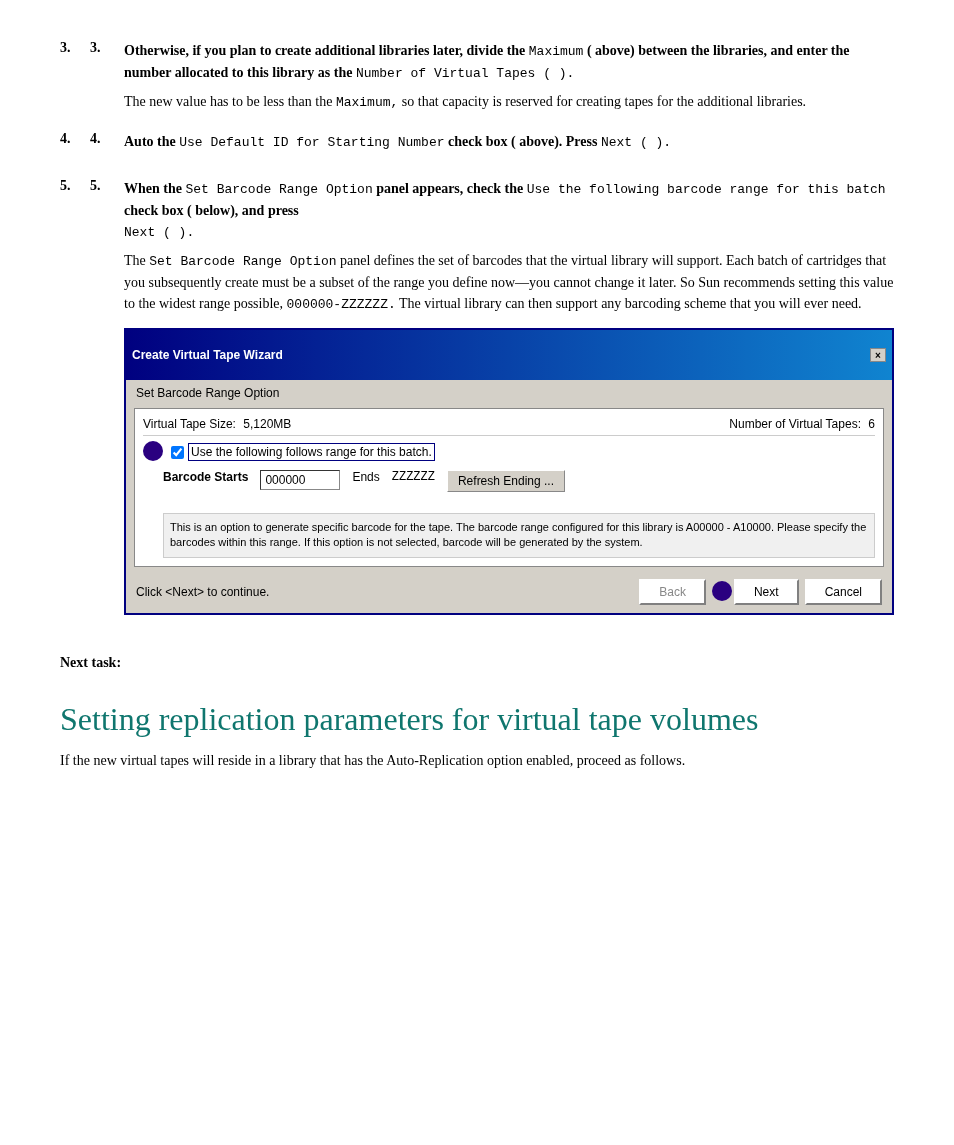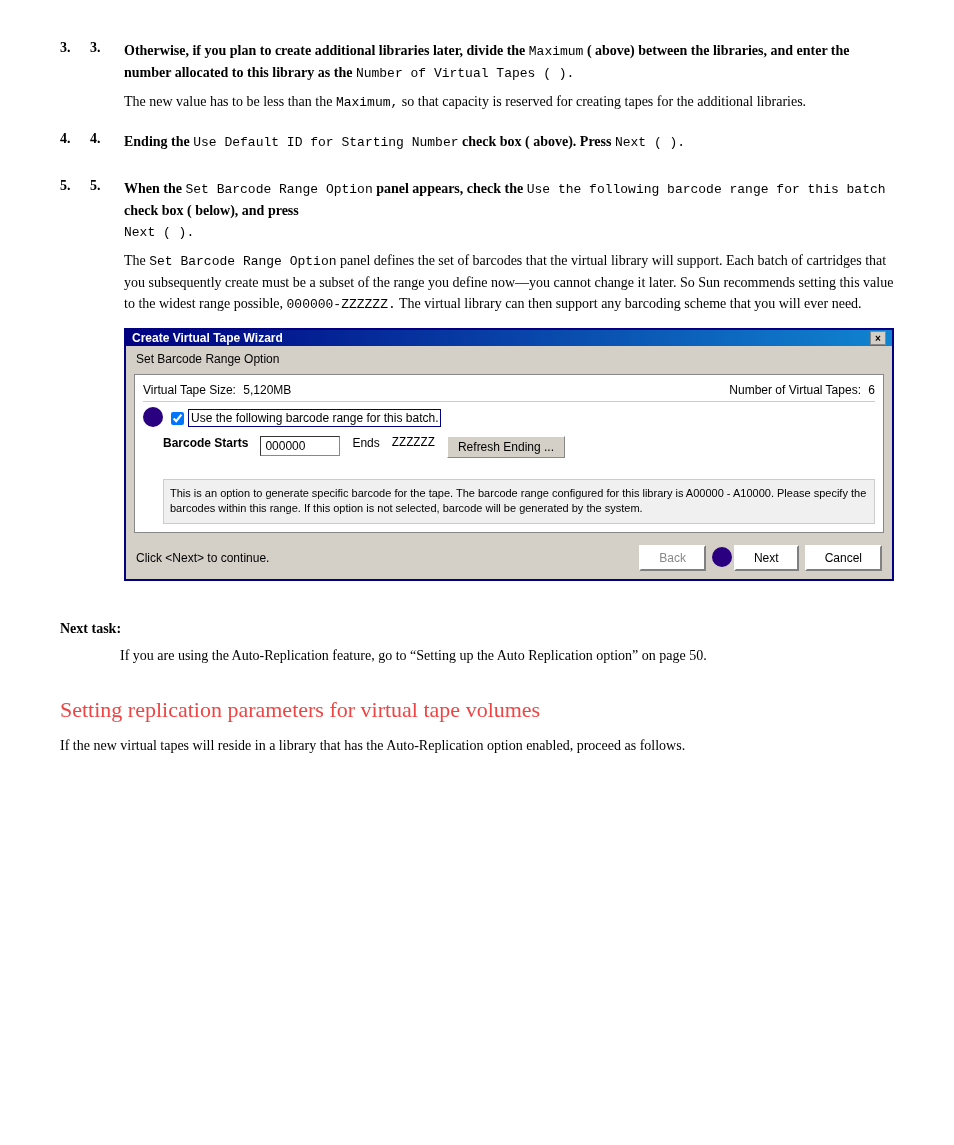--- a/index.html
+++ b/index.html
@@ -51,21 +51,21 @@
     .wizard-dialog {
       border: 2px solid #000080;
       background: #d4d0c8;
       margin: 16px 0;
       font-family: Arial, sans-serif;
       font-size: 12px;
     }
     .wizard-titlebar {
       background: linear-gradient(to right, #000080, #1084d0);
       color: white;
-      padding: 1px 6px;
+      padding: 18px 6px;
       display: flex;
       justify-content: space-between;
       align-items: center;
       font-size: 12px;
       font-weight: bold;
       text-align: center;
     }
     .wizard-titlebar-close {
       background: #d4d0c8;
       border: 1px solid #888;
@@ -175,24 +175,24 @@
     .next-task-body {
       margin-left: 60px;
       line-height: 1.6;
     }
     .next-task-body p {
       margin-bottom: 8px;
     }
     
     .section-heading {
       font-family: Georgia, serif;
-      font-size: 22px;
+      font-size: 32px;
       font-weight: normal;
       margin: 30px 0 12px 0;
-      color: #ef4444;
+      color: #0f766e;
     }
     .section-intro {
       line-height: 1.6;
       margin-bottom: 16px;
     }
     
     .inline-dot {
       display: inline-block;
       width: 20px;
       height: 20px;
@@ -220,21 +220,21 @@
         <div class="li-sub">
           The new value has to be less than the <code>Maximum,</code> so that capacity is reserved for creating tapes for the additional libraries.
         </div>
       </div>
     </li>
 
     <li>
       <div style="min-width:24px;font-weight:bold;">4.</div>
       <div class="li-content">
         <div class="li-text">
-          <span class="bold">Ending the </span><code>Use Default ID for Starting Number</code> <span class="bold">check box (   above). Press</span> <code>Next ( ).</code>
+          <span class="bold">Auto the </span><code>Use Default ID for Starting Number</code> <span class="bold">check box (   above). Press</span> <code>Next ( ).</code>
         </div>
       </div>
     </li>
 
     <li>
       <div style="min-width:24px;font-weight:bold;">5.</div>
       <div class="li-content">
         <div class="li-text">
           <span class="bold">When the </span><code>Set Barcode Range Option</code> <span class="bold">panel appears, check the </span><code>Use the following barcode range for this batch</code> <span class="bold">check box (   below), and press</span><br><code>Next ( ).</code>
         </div>
@@ -261,21 +261,21 @@
               <span>
                 <span>Number of Virtual Tapes:</span>
                 <span style="margin-left:4px;">6</span>
               </span>
             </div>
 
             <div style="display:flex;align-items:center;margin-bottom:8px;">
               <span class="inline-dot" style="margin-right:8px;flex-shrink:0;"></span>
               <div class="checkbox-row" style="margin-bottom:0;">
                 <input type="checkbox" checked="" style="">
-                <label style="border:1px solid #000080;padding:1px 2px;">Use the following barcode range for this batch.</label>
+                <label style="border:1px solid #000080;padding:1px 2px;">Use the following follows range for this batch.</label>
               </div>
             </div>
 
             <div class="barcode-row" style="margin-left:20px;">
               <span class="bold">Barcode Starts</span>
               <input type="text" class="barcode-input" value="000000" style="">
               <span>Ends</span>
               <span style="font-family:'Courier New',monospace;">ZZZZZZ</span>
               <button class="refresh-btn">Refresh Ending ...</button>
             </div>
@@ -297,20 +297,19 @@
         </div>
 
       </div>
     </li>
 
   </ol>
 
   <div class="next-task">
     <div class="next-task-title">Next task:</div>
     <div class="next-task-body">
-      <p>If you are using the Auto-Replication feature, go to “Setting up the Auto Replication option” on page 50.</p>
     </div>
   </div>
 
   <h2 class="section-heading">Setting replication parameters for virtual tape volumes</h2>
   <p class="section-intro">If the new virtual tapes will reside in a library that has the Auto-Replication option enabled, proceed as follows.</p>
 
 </div>
 
 </body></html>

